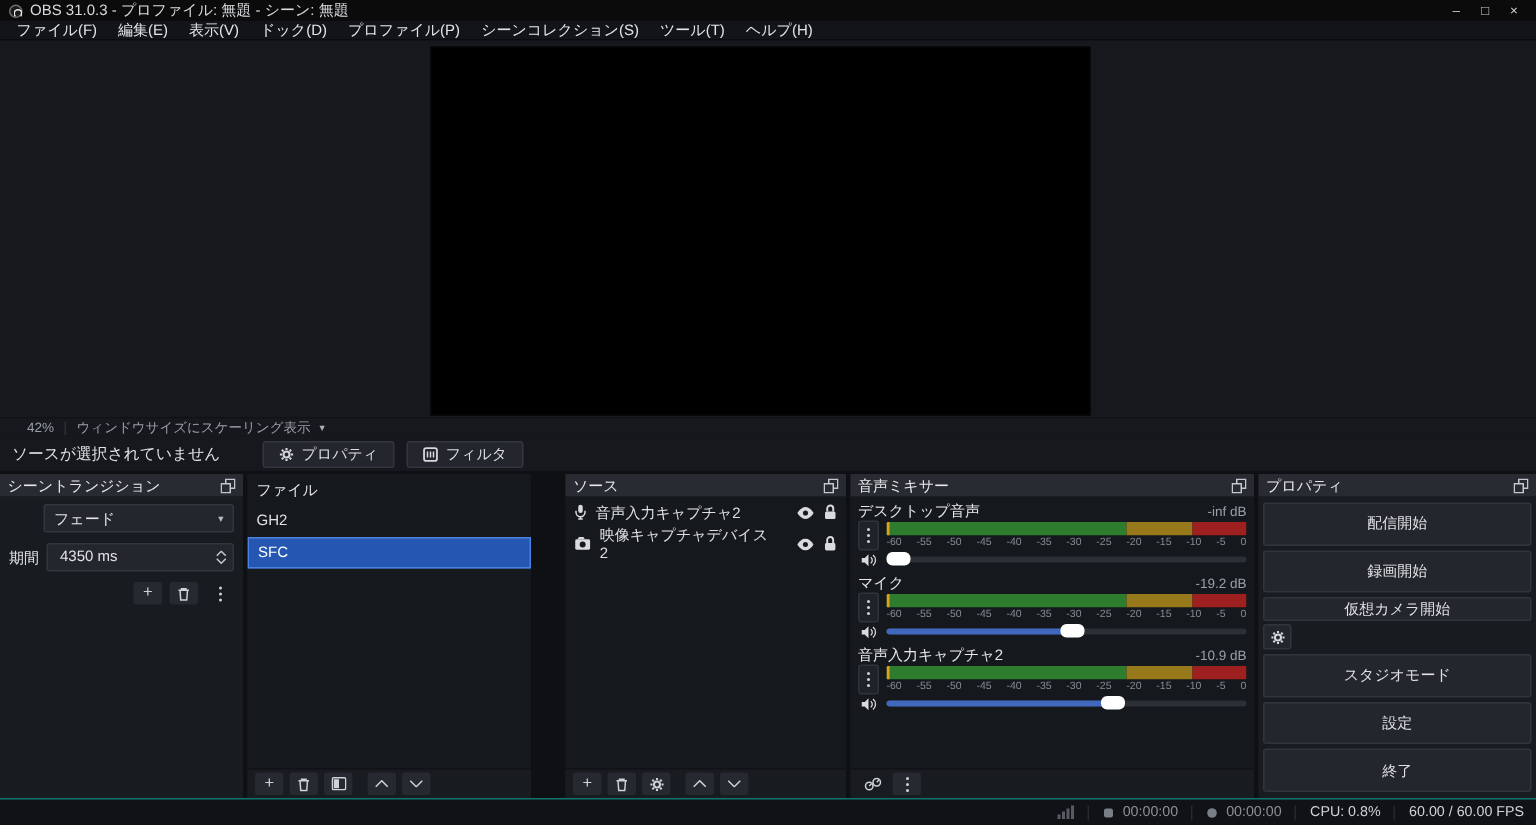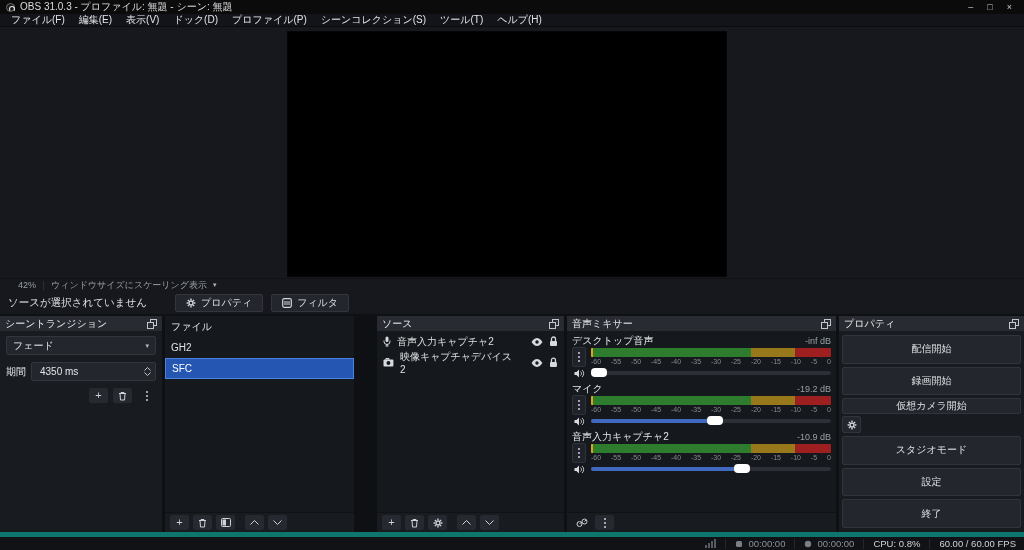--- a/index.html
+++ b/index.html
@@ -23,21 +23,21 @@
   .docks { height:216px; display:flex; gap:3px; background:#0e1013; }
   .dock { background:#181b20; display:flex; flex-direction:column; position:relative; }
   .dock-header { height:15px; background:#282b31; display:flex; align-items:center; justify-content:space-between; padding:0 5px; font-size:10px; color:#e6e8ea; flex:none; }
   .dock-body { flex:1; background:#15181c; position:relative; overflow:hidden; }
   .dock-toolbar { height:20px; display:flex; align-items:center; gap:4px; padding:0 5px; background:#181b20; border-top:1px solid #101216; flex:none; }
   .tool-btn { width:19px; height:15px; background:#262930; border-radius:2px; display:flex; align-items:center; justify-content:center; color:#cfd2d7; font-size:11px; line-height:1; }
   .tool-btn.plain { background:transparent; }
   .tool-gap { width:2px; }
   
   .trans-body { padding:5px 6px; background:#181b20; }
-  .select { height:19px; background:#23262d; border:1px solid #33363d; border-radius:2px; display:flex; align-items:center; justify-content:space-between; padding:0 6px; font-size:10px; color:#e2e4e7; margin-bottom:7px; }
+  .select { height:19px; background:#23262d; border:1px solid #33363d; border-radius:2px; display:flex; align-items:center; justify-content:space-between; padding:0 6px; font-size:10px; color:#e2e4e7; margin-bottom:7px;margin-left:23px; }
   .select .arrow { font-size:7px; color:#b8bbc0; }
   .duration-row { display:flex; align-items:center; gap:5px; margin-bottom:7px; }
   .duration-row .lbl { font-size:10px; color:#e2e4e7; flex:none; }
   .spinbox { flex:1; height:19px; background:#23262d; border:1px solid #33363d; border-radius:2px; display:flex; align-items:center; justify-content:space-between; padding:0 2px 0 8px; font-size:10px; color:#e2e4e7; }
   .spin-arrows { display:flex; flex-direction:column; gap:1px; padding-right:2px; }
   .trans-tools { display:flex; justify-content:flex-end; gap:5px; }
   
   .list-row { height:21px; display:flex; align-items:center; padding:0 6px; font-size:10px; color:#dfe1e4; gap:6px; }
   .list-row.selected { background:#2456b2; border:1px solid #4a82e0; color:#fff; }
   .src-spacer { flex:1; }
@@ -62,21 +62,21 @@
   .slider { position:relative; height:12px; }
   .slider .track { position:absolute; left:0; right:0; top:4px; height:4px; background:#2c2f36; border-radius:2px; }
   .slider .fill { position:absolute; left:0; top:4px; height:4px; background:#4068bf; border-radius:2px 0 0 2px; }
   .slider .thumb { position:absolute; top:1px; width:16px; height:9px; background:#fff; border-radius:4px; }
   
   .controls-body { padding:4px 3px; display:flex; flex-direction:column; gap:3px; background:#181b20; }
   .ctl-row { display:flex; gap:2px;flex-direction:column; }
   .ctl-btn { flex:1; height:17px; background:#23262d; border:1px solid #30343c; border-radius:2px; display:flex; align-items:center; justify-content:center; font-size:10px; color:#dfe1e4; }
   .ctl-gear { flex:none; width:19px; }
   
-  .statusbar { height:18px; background:#101216; display:flex; align-items:center; justify-content:flex-end; gap:9px; padding-right:8px; font-size:9.5px; color:#8b9097; border-top:5px solid #0f766e; }
+  .statusbar { height:18px; background:#101216; display:flex; align-items:center; justify-content:flex-end; gap:9px; padding-right:8px; font-size:9.5px; color:#8b9097; border-top:1px solid #0f766e; }
   .sb-sep { width:1px; height:10px; background:#24272d; }
   .sb-group { display:flex; align-items:center; gap:5px; }
   .sb-bright { color:#cfd3d8; }
   .bars { display:flex; align-items:flex-end; gap:1px; }
   .bars i { width:2px; background:#565b63; display:block; }
   svg.ic { display:block; }
 </style>
 </head>
 <body>
 

